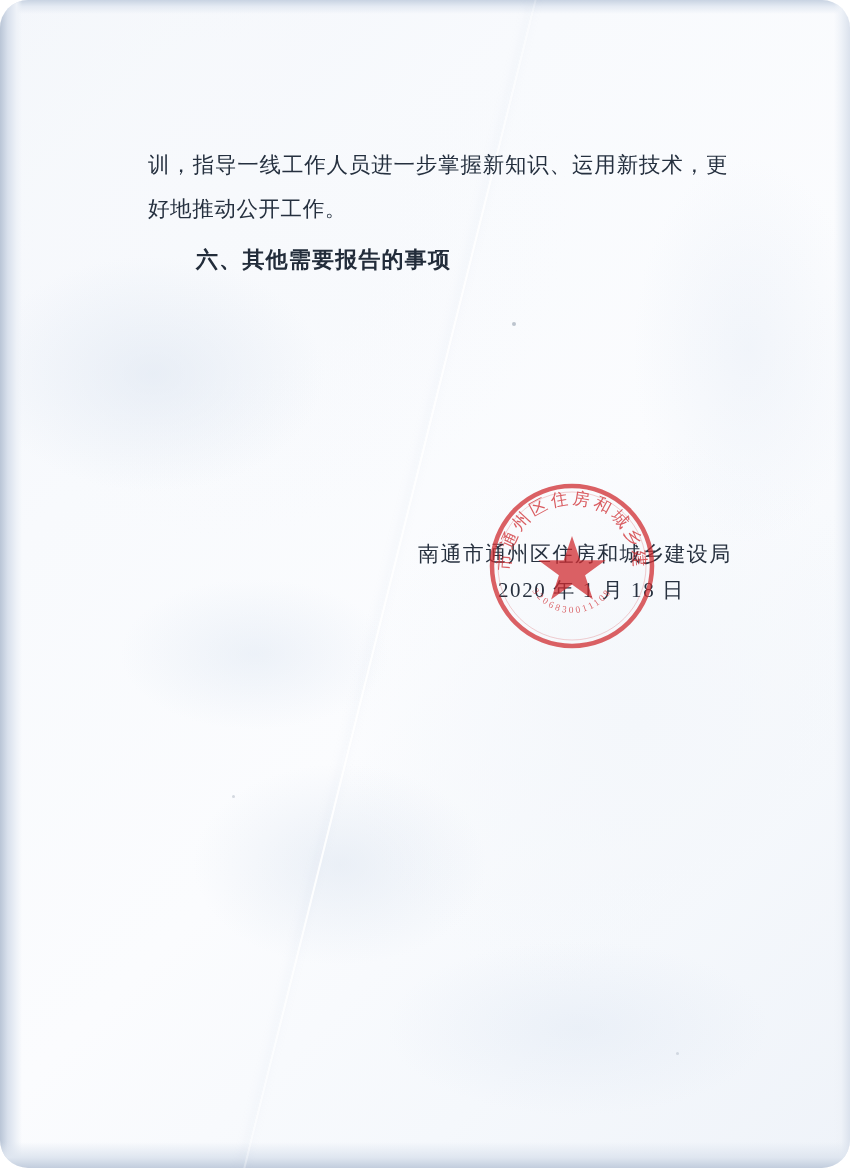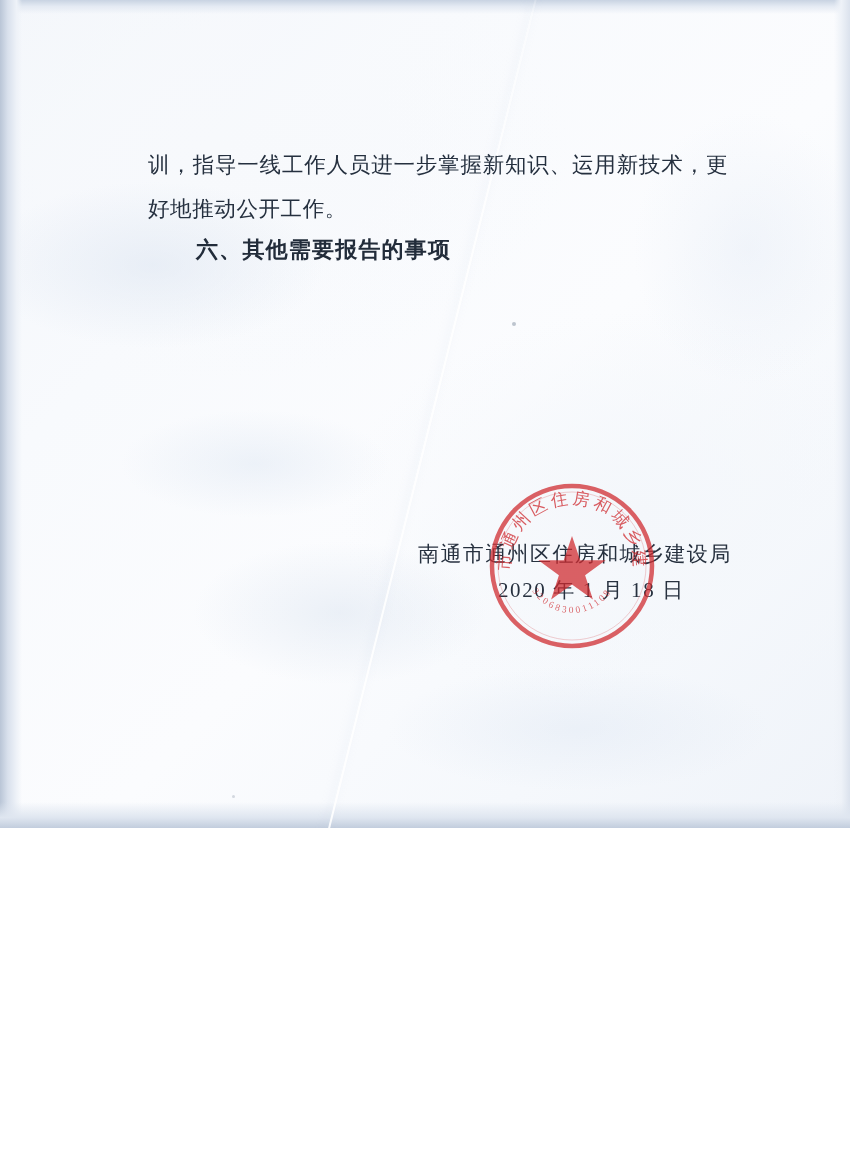--- a/index.html
+++ b/index.html
@@ -11,26 +11,27 @@
     height: 1170px;
     background: #ffffff;
     font-family: "Liberation Serif", "DejaVu Serif", serif;
     overflow: hidden;
   }
 
   
   .page {
     position: relative;
     width: 850px;
-    height: 828px;
+    height: 1168px;
     background:
       radial-gradient(ellipse 60% 40% at 25% 18%, #f7f9fc 0%, rgba(247,249,252,0) 70%),
       radial-gradient(ellipse 50% 35% at 75% 62%, #f4f7fb 0%, rgba(244,247,251,0) 70%),
       linear-gradient(135deg, #f3f6fb 0%, #f8fafd 28%, #fbfcfe 55%, #f5f8fc 78%, #eff3f9 100%);
     overflow: hidden;
+    border-radius: 28px;
   }
 
   
   .page::before {
     content: "";
     position: absolute;
     inset: 0;
     background:
       radial-gradient(ellipse 28% 14% at 18% 32%, rgba(214,224,238,0.45) 0%, rgba(214,224,238,0) 72%),
       radial-gradient(ellipse 24% 12% at 40% 74%, rgba(211,222,236,0.40) 0%, rgba(211,222,236,0) 72%),
@@ -93,21 +94,21 @@
     letter-spacing: 0.6px;
     font-family: "Liberation Serif", "DejaVu Serif", serif;
   }
 
   .para-cont { top: 143px; }
   .para-cont p { margin: 0; text-align: justify; }
 
   .heading {
     position: absolute;
     left: 196px;
-    top: 230px;
+    top: 240px;
     font-size: 22px;
     font-weight: bold;
     color: #222c3a;
     letter-spacing: 1.2px;
     line-height: 40px;
   }
 
   .para-two {
     position: absolute;
     left: 196px;

